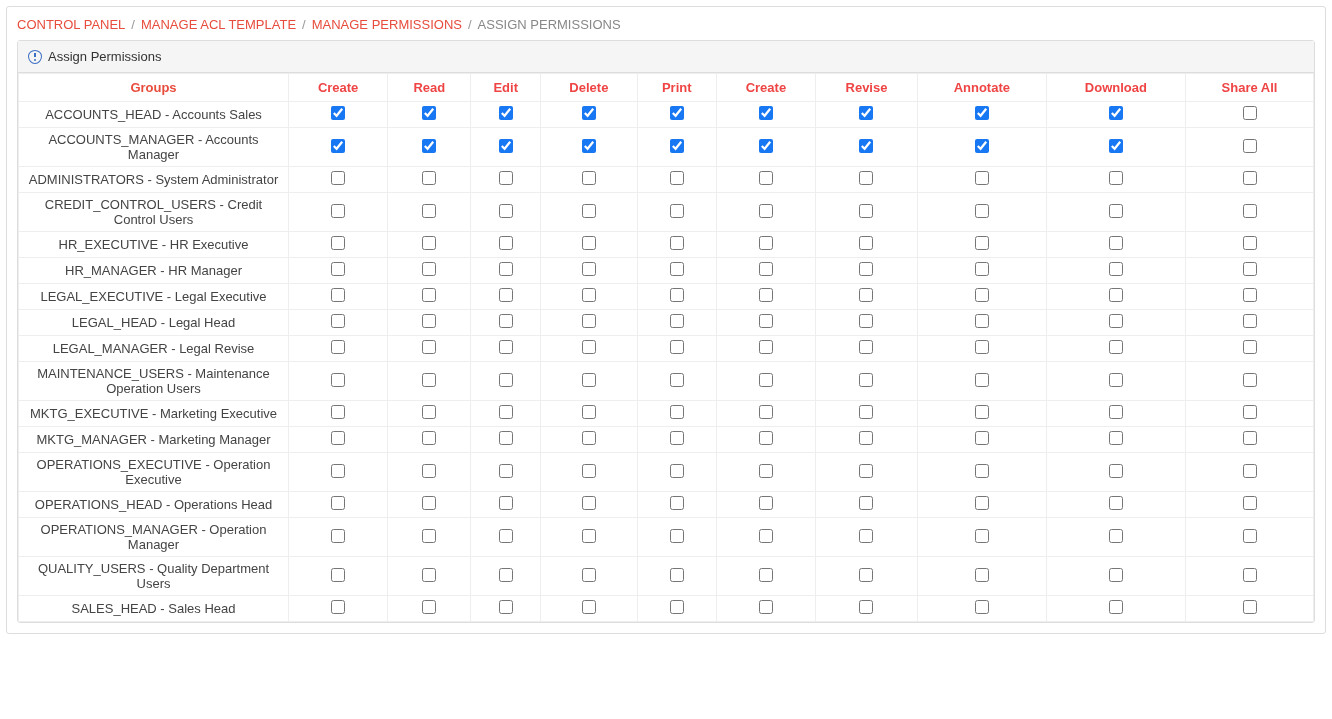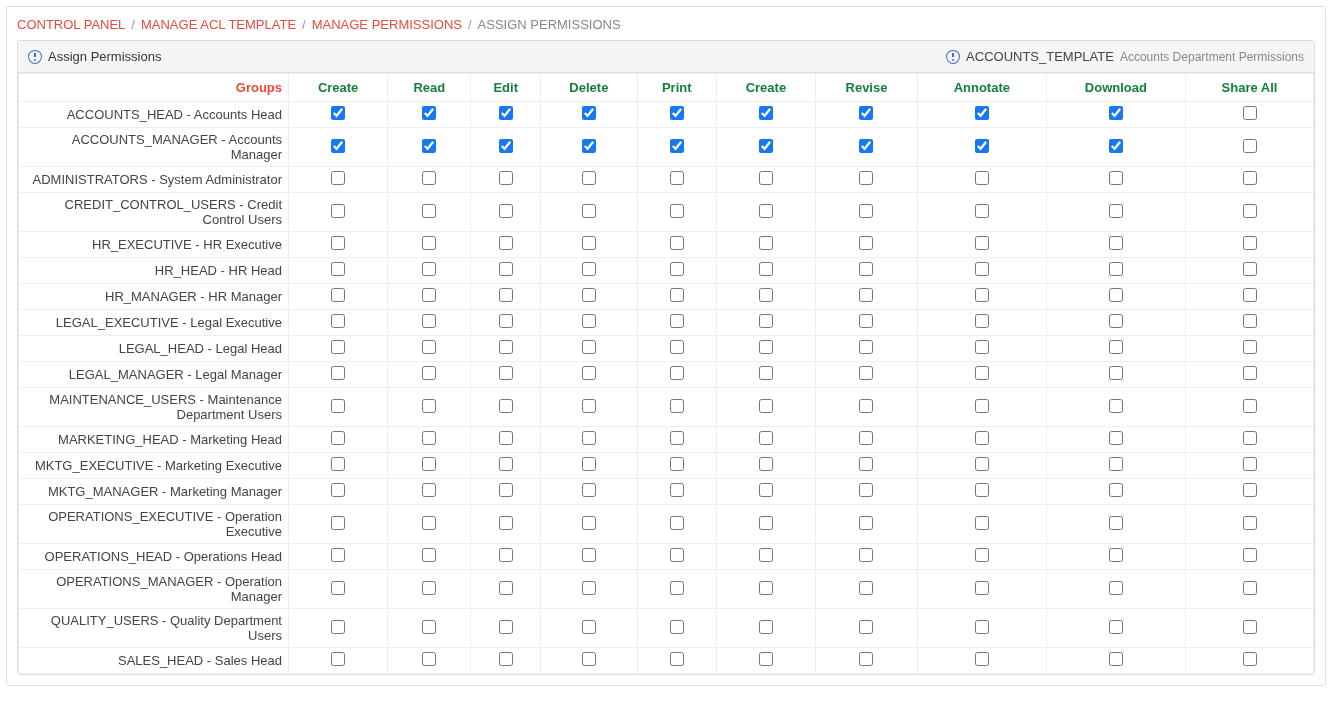--- a/index.html
+++ b/index.html
@@ -87,25 +87,25 @@
   th, td {
     border: 1px solid #eee;
     padding: 4px 6px;
     text-align: center;
     vertical-align: middle;
     height: 22px;
   }
   th {
     background: #fff;
     font-weight: 600;
-    color: #15803d;
+    color: #ef4444;
     padding: 6px;
   }
   th:first-child, td:first-child {
-    text-align: right;
+    text-align: center;
     width: 270px;
     color: #444;
   }
   th:first-child { color: #e74c3c; }
   input[type=checkbox] {
     width: 14px;
     height: 14px;
     margin: 0;
     accent-color: #1877f2;
   }
@@ -114,25 +114,20 @@
 <body>
 
 <div class="outer">
   <div class="breadcrumb" id="breadcrumb"><a href="#">CONTROL PANEL</a><span class="sep">/</span><a href="#">MANAGE ACL TEMPLATE</a><span class="sep">/</span><a href="#">MANAGE PERMISSIONS</a><span class="sep">/</span><span class="current">ASSIGN PERMISSIONS</span></div>
 
   <div class="panel">
     <div class="panel-head">
       <div class="left">
         <span class="shield"></span>
         <span>Assign Permissions</span>
-      </div>
-      <div class="right">
-        <span class="shield"></span>
-        <span class="tmpl-name">ACCOUNTS_TEMPLATE</span>
-        <span class="tmpl-desc">Accounts Department Permissions</span>
       </div>
     </div>
 
     <div class="table-wrap">
       <table>
         <thead>
             <tr id="thead-row">
               <th>Groups</th>
               <th>Create</th>
               <th>Read</th>
@@ -141,21 +136,21 @@
               <th>Print</th>
               <th>Create</th>
               <th>Revise</th>
               <th>Annotate</th>
               <th>Download</th>
               <th>Share All</th>
             </tr>
           </thead>
         <tbody id="tbody">
             <tr>
-              <td>ACCOUNTS_HEAD - Accounts Head</td>
+              <td>ACCOUNTS_HEAD - Accounts Sales</td>
               <td><input type="checkbox" checked="" style=""></td>
               <td><input type="checkbox" checked="" style=""></td>
               <td><input type="checkbox" checked="" style=""></td>
               <td><input type="checkbox" checked="" style=""></td>
               <td><input type="checkbox" checked="" style=""></td>
               <td><input type="checkbox" checked="" style=""></td>
               <td><input type="checkbox" checked="" style=""></td>
               <td><input type="checkbox" checked="" style=""></td>
               <td><input type="checkbox" checked="" style=""></td>
               <td><input type="checkbox" style=""></td>
@@ -206,33 +201,20 @@
               <td><input type="checkbox" style=""></td>
               <td><input type="checkbox" style=""></td>
               <td><input type="checkbox" style=""></td>
               <td><input type="checkbox" style=""></td>
               <td><input type="checkbox" style=""></td>
               <td><input type="checkbox" style=""></td>
               <td><input type="checkbox" style=""></td>
               <td><input type="checkbox" style=""></td>
             </tr>
             <tr>
-              <td>HR_HEAD - HR Head</td>
-              <td><input type="checkbox" style=""></td>
-              <td><input type="checkbox" style=""></td>
-              <td><input type="checkbox" style=""></td>
-              <td><input type="checkbox" style=""></td>
-              <td><input type="checkbox" style=""></td>
-              <td><input type="checkbox" style=""></td>
-              <td><input type="checkbox" style=""></td>
-              <td><input type="checkbox" style=""></td>
-              <td><input type="checkbox" style=""></td>
-              <td><input type="checkbox" style=""></td>
-            </tr>
-            <tr>
               <td>HR_MANAGER - HR Manager</td>
               <td><input type="checkbox" style=""></td>
               <td><input type="checkbox" style=""></td>
               <td><input type="checkbox" style=""></td>
               <td><input type="checkbox" style=""></td>
               <td><input type="checkbox" style=""></td>
               <td><input type="checkbox" style=""></td>
               <td><input type="checkbox" style=""></td>
               <td><input type="checkbox" style=""></td>
               <td><input type="checkbox" style=""></td>
@@ -258,47 +240,34 @@
               <td><input type="checkbox" style=""></td>
               <td><input type="checkbox" style=""></td>
               <td><input type="checkbox" style=""></td>
               <td><input type="checkbox" style=""></td>
               <td><input type="checkbox" style=""></td>
               <td><input type="checkbox" style=""></td>
               <td><input type="checkbox" style=""></td>
               <td><input type="checkbox" style=""></td>
             </tr>
             <tr>
-              <td>LEGAL_MANAGER - Legal Manager</td>
-              <td><input type="checkbox" style=""></td>
-              <td><input type="checkbox" style=""></td>
-              <td><input type="checkbox" style=""></td>
-              <td><input type="checkbox" style=""></td>
-              <td><input type="checkbox" style=""></td>
-              <td><input type="checkbox" style=""></td>
-              <td><input type="checkbox" style=""></td>
-              <td><input type="checkbox" style=""></td>
-              <td><input type="checkbox" style=""></td>
-              <td><input type="checkbox" style=""></td>
-            </tr>
-            <tr>
-              <td>MAINTENANCE_USERS - Maintenance Department Users</td>
-              <td><input type="checkbox" style=""></td>
-              <td><input type="checkbox" style=""></td>
-              <td><input type="checkbox" style=""></td>
-              <td><input type="checkbox" style=""></td>
-              <td><input type="checkbox" style=""></td>
-              <td><input type="checkbox" style=""></td>
-              <td><input type="checkbox" style=""></td>
-              <td><input type="checkbox" style=""></td>
-              <td><input type="checkbox" style=""></td>
-              <td><input type="checkbox" style=""></td>
-            </tr>
-            <tr>
-              <td>MARKETING_HEAD - Marketing Head</td>
+              <td>LEGAL_MANAGER - Legal Revise</td>
+              <td><input type="checkbox" style=""></td>
+              <td><input type="checkbox" style=""></td>
+              <td><input type="checkbox" style=""></td>
+              <td><input type="checkbox" style=""></td>
+              <td><input type="checkbox" style=""></td>
+              <td><input type="checkbox" style=""></td>
+              <td><input type="checkbox" style=""></td>
+              <td><input type="checkbox" style=""></td>
+              <td><input type="checkbox" style=""></td>
+              <td><input type="checkbox" style=""></td>
+            </tr>
+            <tr>
+              <td>MAINTENANCE_USERS - Maintenance Operation Users</td>
               <td><input type="checkbox" style=""></td>
               <td><input type="checkbox" style=""></td>
               <td><input type="checkbox" style=""></td>
               <td><input type="checkbox" style=""></td>
               <td><input type="checkbox" style=""></td>
               <td><input type="checkbox" style=""></td>
               <td><input type="checkbox" style=""></td>
               <td><input type="checkbox" style=""></td>
               <td><input type="checkbox" style=""></td>
               <td><input type="checkbox" style=""></td>

